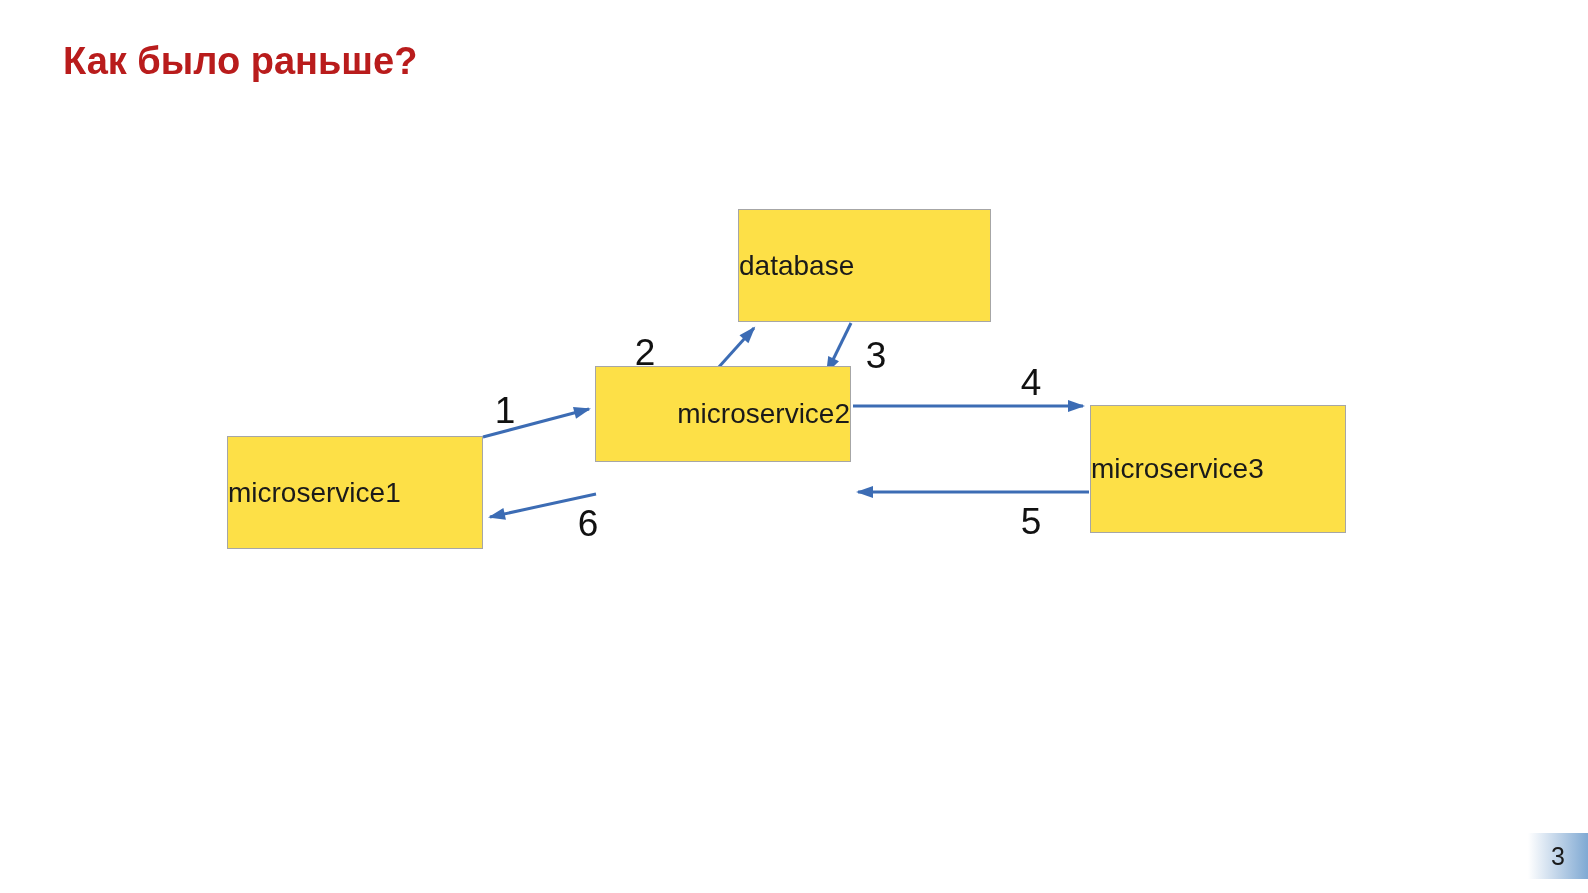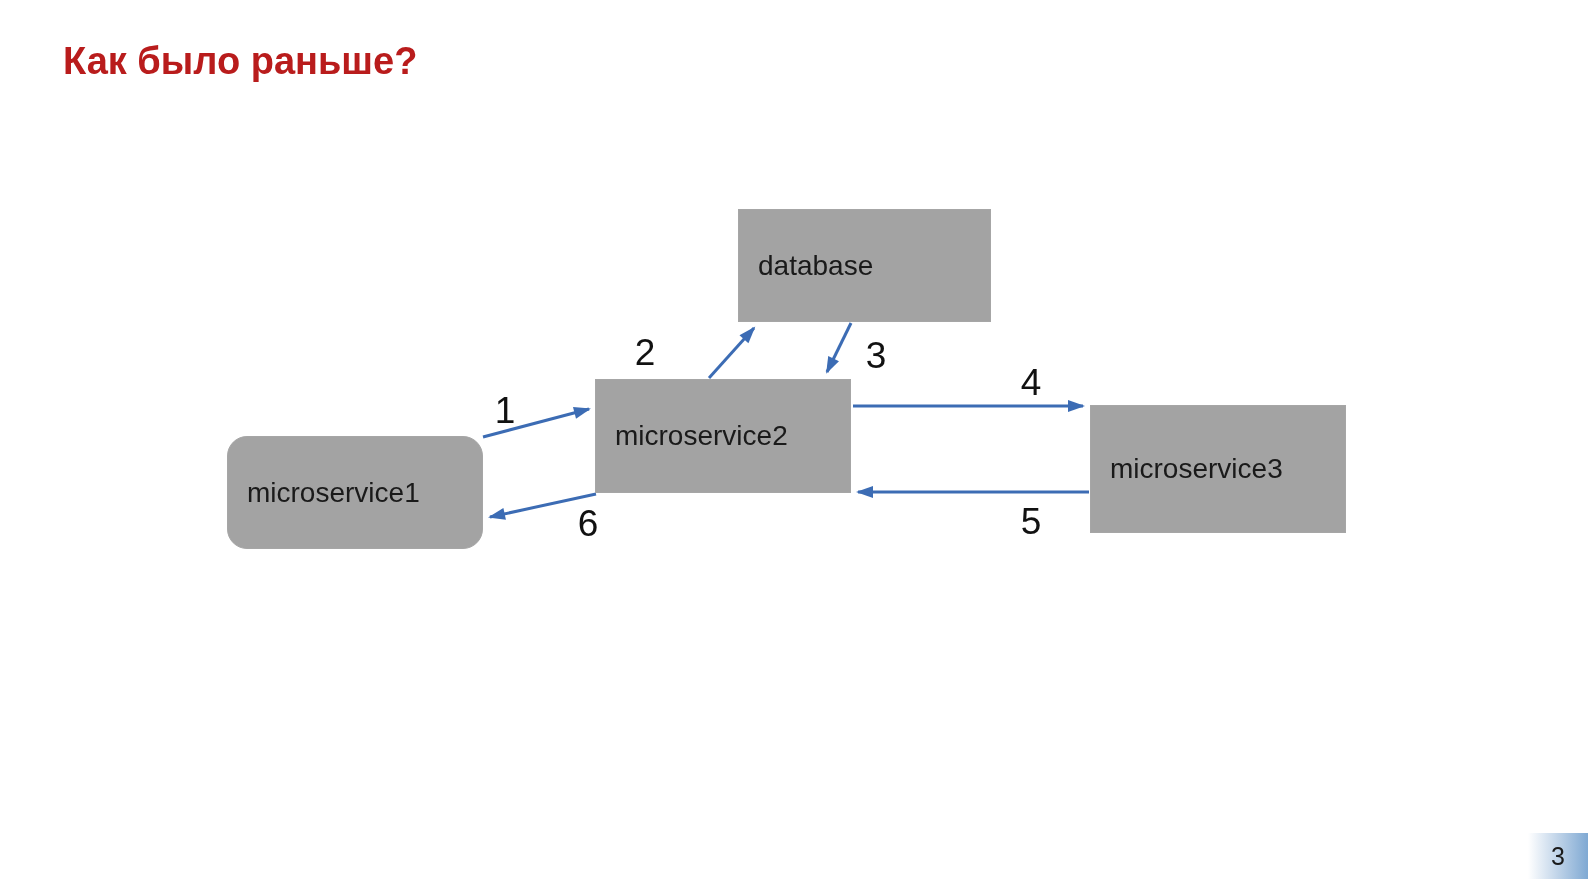--- a/index.html
+++ b/index.html
@@ -17,32 +17,32 @@
     left: 63px; top: 40px;
     font-size: 38px;
     font-weight: bold;
     color: #b91c1c;
     letter-spacing: 0px;
     white-space: nowrap;
   }
 
   .node {
     position: absolute;
-    background: #a3a3a3;
+    background: #fde047;
     border: 1px solid #A6A6A6;
     display: flex;
     align-items: center;
-    padding-left: 19px;
+    padding-left: 0;
     font-size: 28px;
     color: #1A1A1A;
     white-space: nowrap;
   }
   .node-database      { left: 738px; top: 209px; width: 253px; height: 113px; }
-  .node-microservice1 { left: 227px; top: 436px; width: 256px; height: 113px; border-radius: 20px; }
-  .node-microservice2 { left: 595px; top: 379px; width: 256px; height: 114px; }
+  .node-microservice1 { left: 227px; top: 436px; width: 256px; height: 113px; }
+  .node-microservice2 { left: 595px; top: 366px; width: 256px; height: 96px; justify-content: flex-end; }
   .node-microservice3 { left: 1090px; top: 405px; width: 256px; height: 128px; }
 
   .arrow-layer {
     position: absolute;
     left: 0; top: 0;
     width: 1588px; height: 893px;
     pointer-events: none;
   }
 
   .edge-label {

